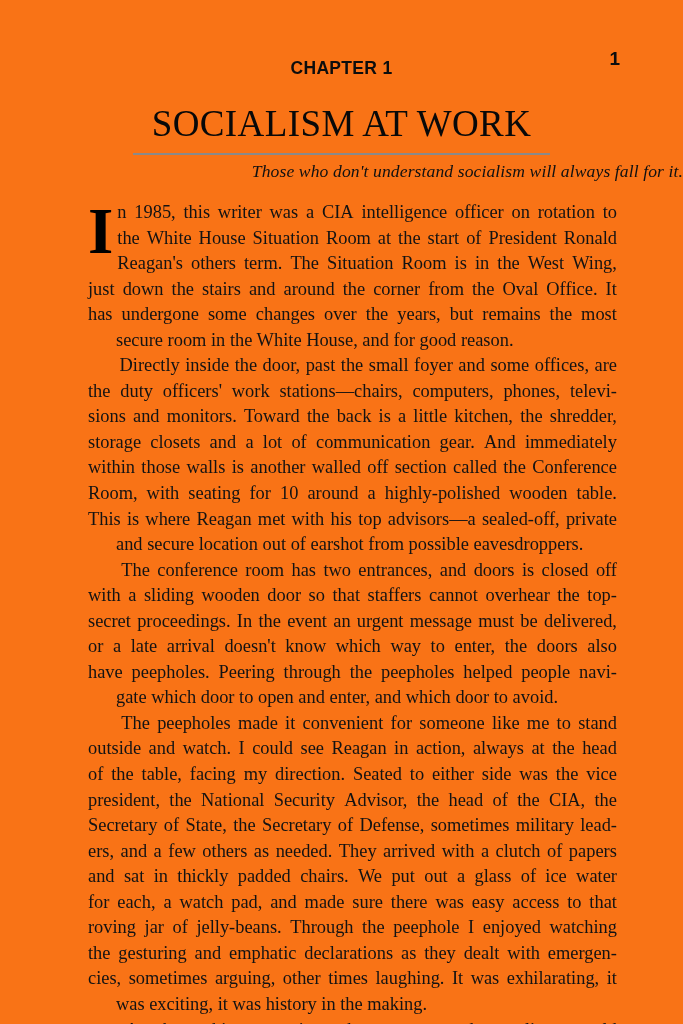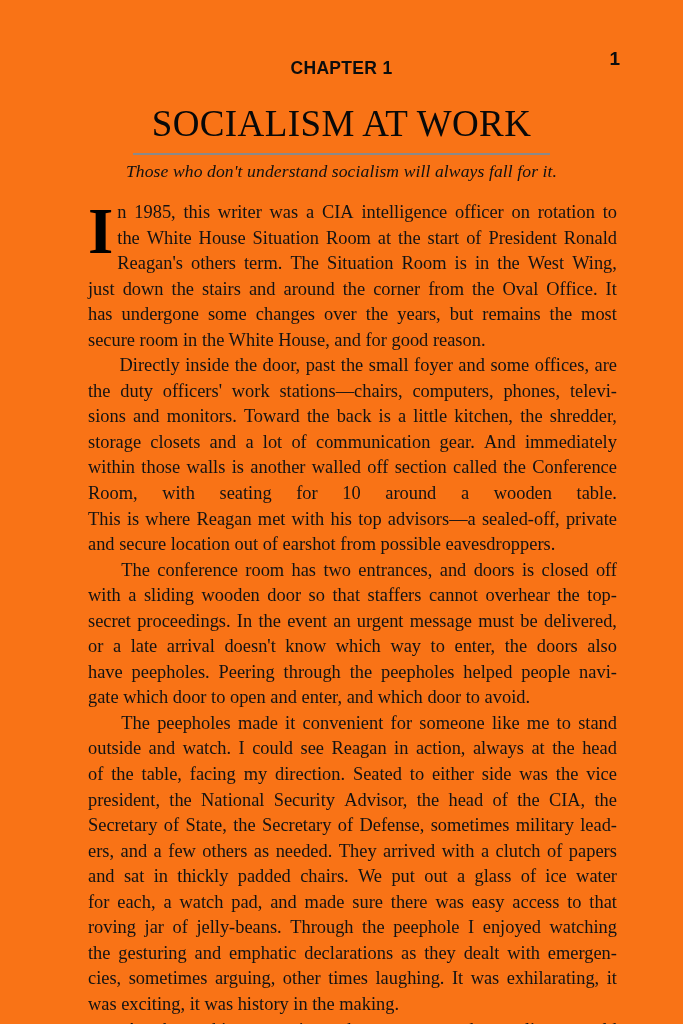--- a/index.html
+++ b/index.html
@@ -76,21 +76,21 @@
     background: #8a8a8a;
     margin: 3px auto 0 auto;
   }
 
   
   .epigraph {
     position: absolute;
     top: 160px;
     left: 0;
     width: 683px;
-    text-align: center;
+    text-align: right;
     font-style: italic;
     font-size: 17.6px;
     line-height: 22px;
     color: #111111;
     letter-spacing: 0.1px;
   }
 
   
   .body-col {
     position: absolute;
@@ -127,20 +127,21 @@
     display: block;
   }
   .just-line {
     display: flex;
     justify-content: space-between;
     white-space: pre;
   }
   .last-line {
     display: block;
     white-space: pre;
+    margin-left: 28px;
   }
   .indent-pad {
     display: inline-block;
     width: 26px;
   }
 </style>
 </head>
 <body>
 
 <div class="page">
@@ -166,21 +167,21 @@
         <span class="just-line"><span>just</span><span>down</span><span>the</span><span>stairs</span><span>and</span><span>around</span><span>the</span><span>corner</span><span>from</span><span>the</span><span>Oval</span><span>Office.</span><span>It</span></span>
         <span class="just-line"><span>has</span><span>undergone</span><span>some</span><span>changes</span><span>over</span><span>the</span><span>years,</span><span>but</span><span>remains</span><span>the</span><span>most</span></span>
         <span class="last-line">secure room in the White House, and for good reason.</span>
       </p>
       <p class="line-block" style="text-indent: 0px;">
         <span class="just-line"><span class="indent-pad"></span><span>Directly</span><span>inside</span><span>the</span><span>door,</span><span>past</span><span>the</span><span>small</span><span>foyer</span><span>and</span><span>some</span><span>offices,</span><span>are</span></span>
         <span class="just-line"><span>the</span><span>duty</span><span>officers'</span><span>work</span><span>stations—chairs,</span><span>computers,</span><span>phones,</span><span>televi-</span></span>
         <span class="just-line"><span>sions</span><span>and</span><span>monitors.</span><span>Toward</span><span>the</span><span>back</span><span>is</span><span>a</span><span>little</span><span>kitchen,</span><span>the</span><span>shredder,</span></span>
         <span class="just-line"><span>storage</span><span>closets</span><span>and</span><span>a</span><span>lot</span><span>of</span><span>communication</span><span>gear.</span><span>And</span><span>immediately</span></span>
         <span class="just-line"><span>within</span><span>those</span><span>walls</span><span>is</span><span>another</span><span>walled</span><span>off</span><span>section</span><span>called</span><span>the</span><span>Conference</span></span>
-        <span class="just-line"><span>Room,</span><span>with</span><span>seating</span><span>for</span><span>10</span><span>around</span><span>a</span><span>wooden</span><span>table.</span></span>
+        <span class="just-line"><span>Room,</span><span>with</span><span>seating</span><span>for</span><span>10</span><span>around</span><span>a</span><span>highly-polished</span><span>wooden</span><span>table.</span></span>
         <span class="just-line"><span>This</span><span>is</span><span>where</span><span>Reagan</span><span>met</span><span>with</span><span>his</span><span>top</span><span>advisors—a</span><span>sealed-off,</span><span>private</span></span>
         <span class="last-line">and secure location out of earshot from possible eavesdroppers.</span>
       </p>
       <p class="line-block" style="text-indent: 0px;">
         <span class="just-line"><span class="indent-pad"></span><span>The</span><span>conference</span><span>room</span><span>has</span><span>two</span><span>entrances,</span><span>and</span><span>doors</span><span>is</span><span>closed</span><span>off</span></span>
         <span class="just-line"><span>with</span><span>a</span><span>sliding</span><span>wooden</span><span>door</span><span>so</span><span>that</span><span>staffers</span><span>cannot</span><span>overhear</span><span>the</span><span>top-</span></span>
         <span class="just-line"><span>secret</span><span>proceedings.</span><span>In</span><span>the</span><span>event</span><span>an</span><span>urgent</span><span>message</span><span>must</span><span>be</span><span>delivered,</span></span>
         <span class="just-line"><span>or</span><span>a</span><span>late</span><span>arrival</span><span>doesn't</span><span>know</span><span>which</span><span>way</span><span>to</span><span>enter,</span><span>the</span><span>doors</span><span>also</span></span>
         <span class="just-line"><span>have</span><span>peepholes.</span><span>Peering</span><span>through</span><span>the</span><span>peepholes</span><span>helped</span><span>people</span><span>navi-</span></span>
         <span class="last-line">gate which door to open and enter, and which door to avoid.</span>

